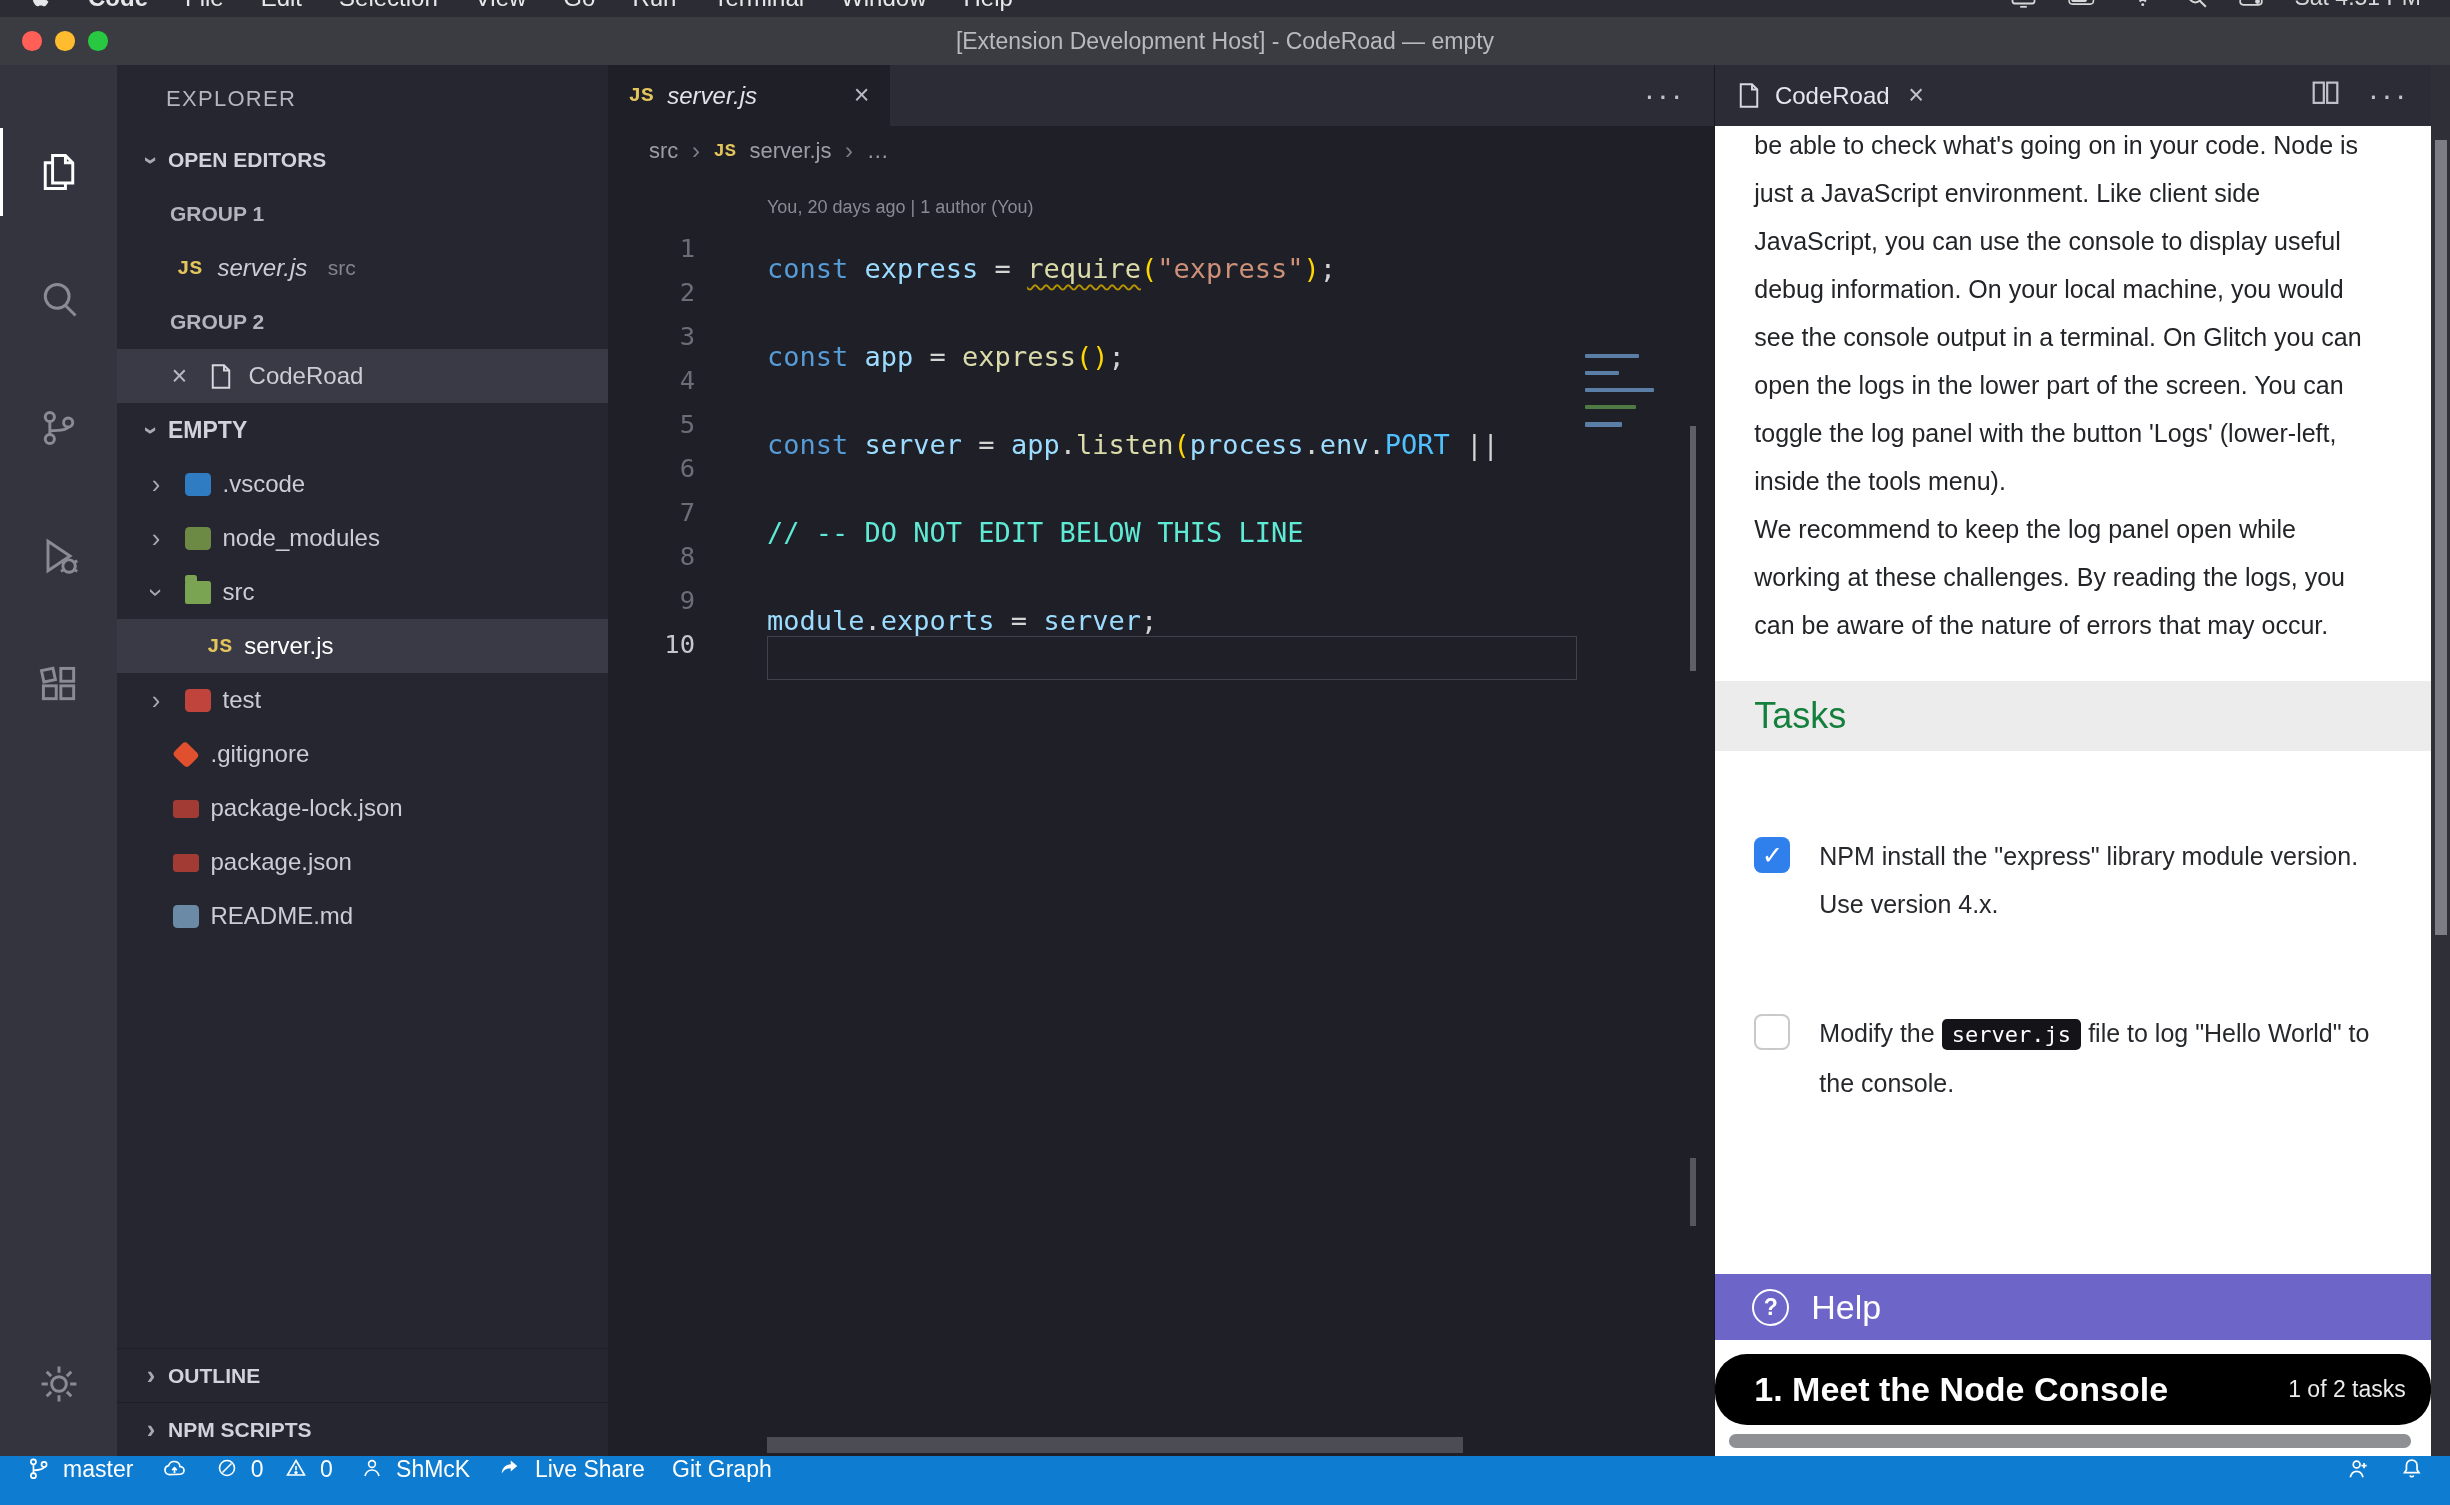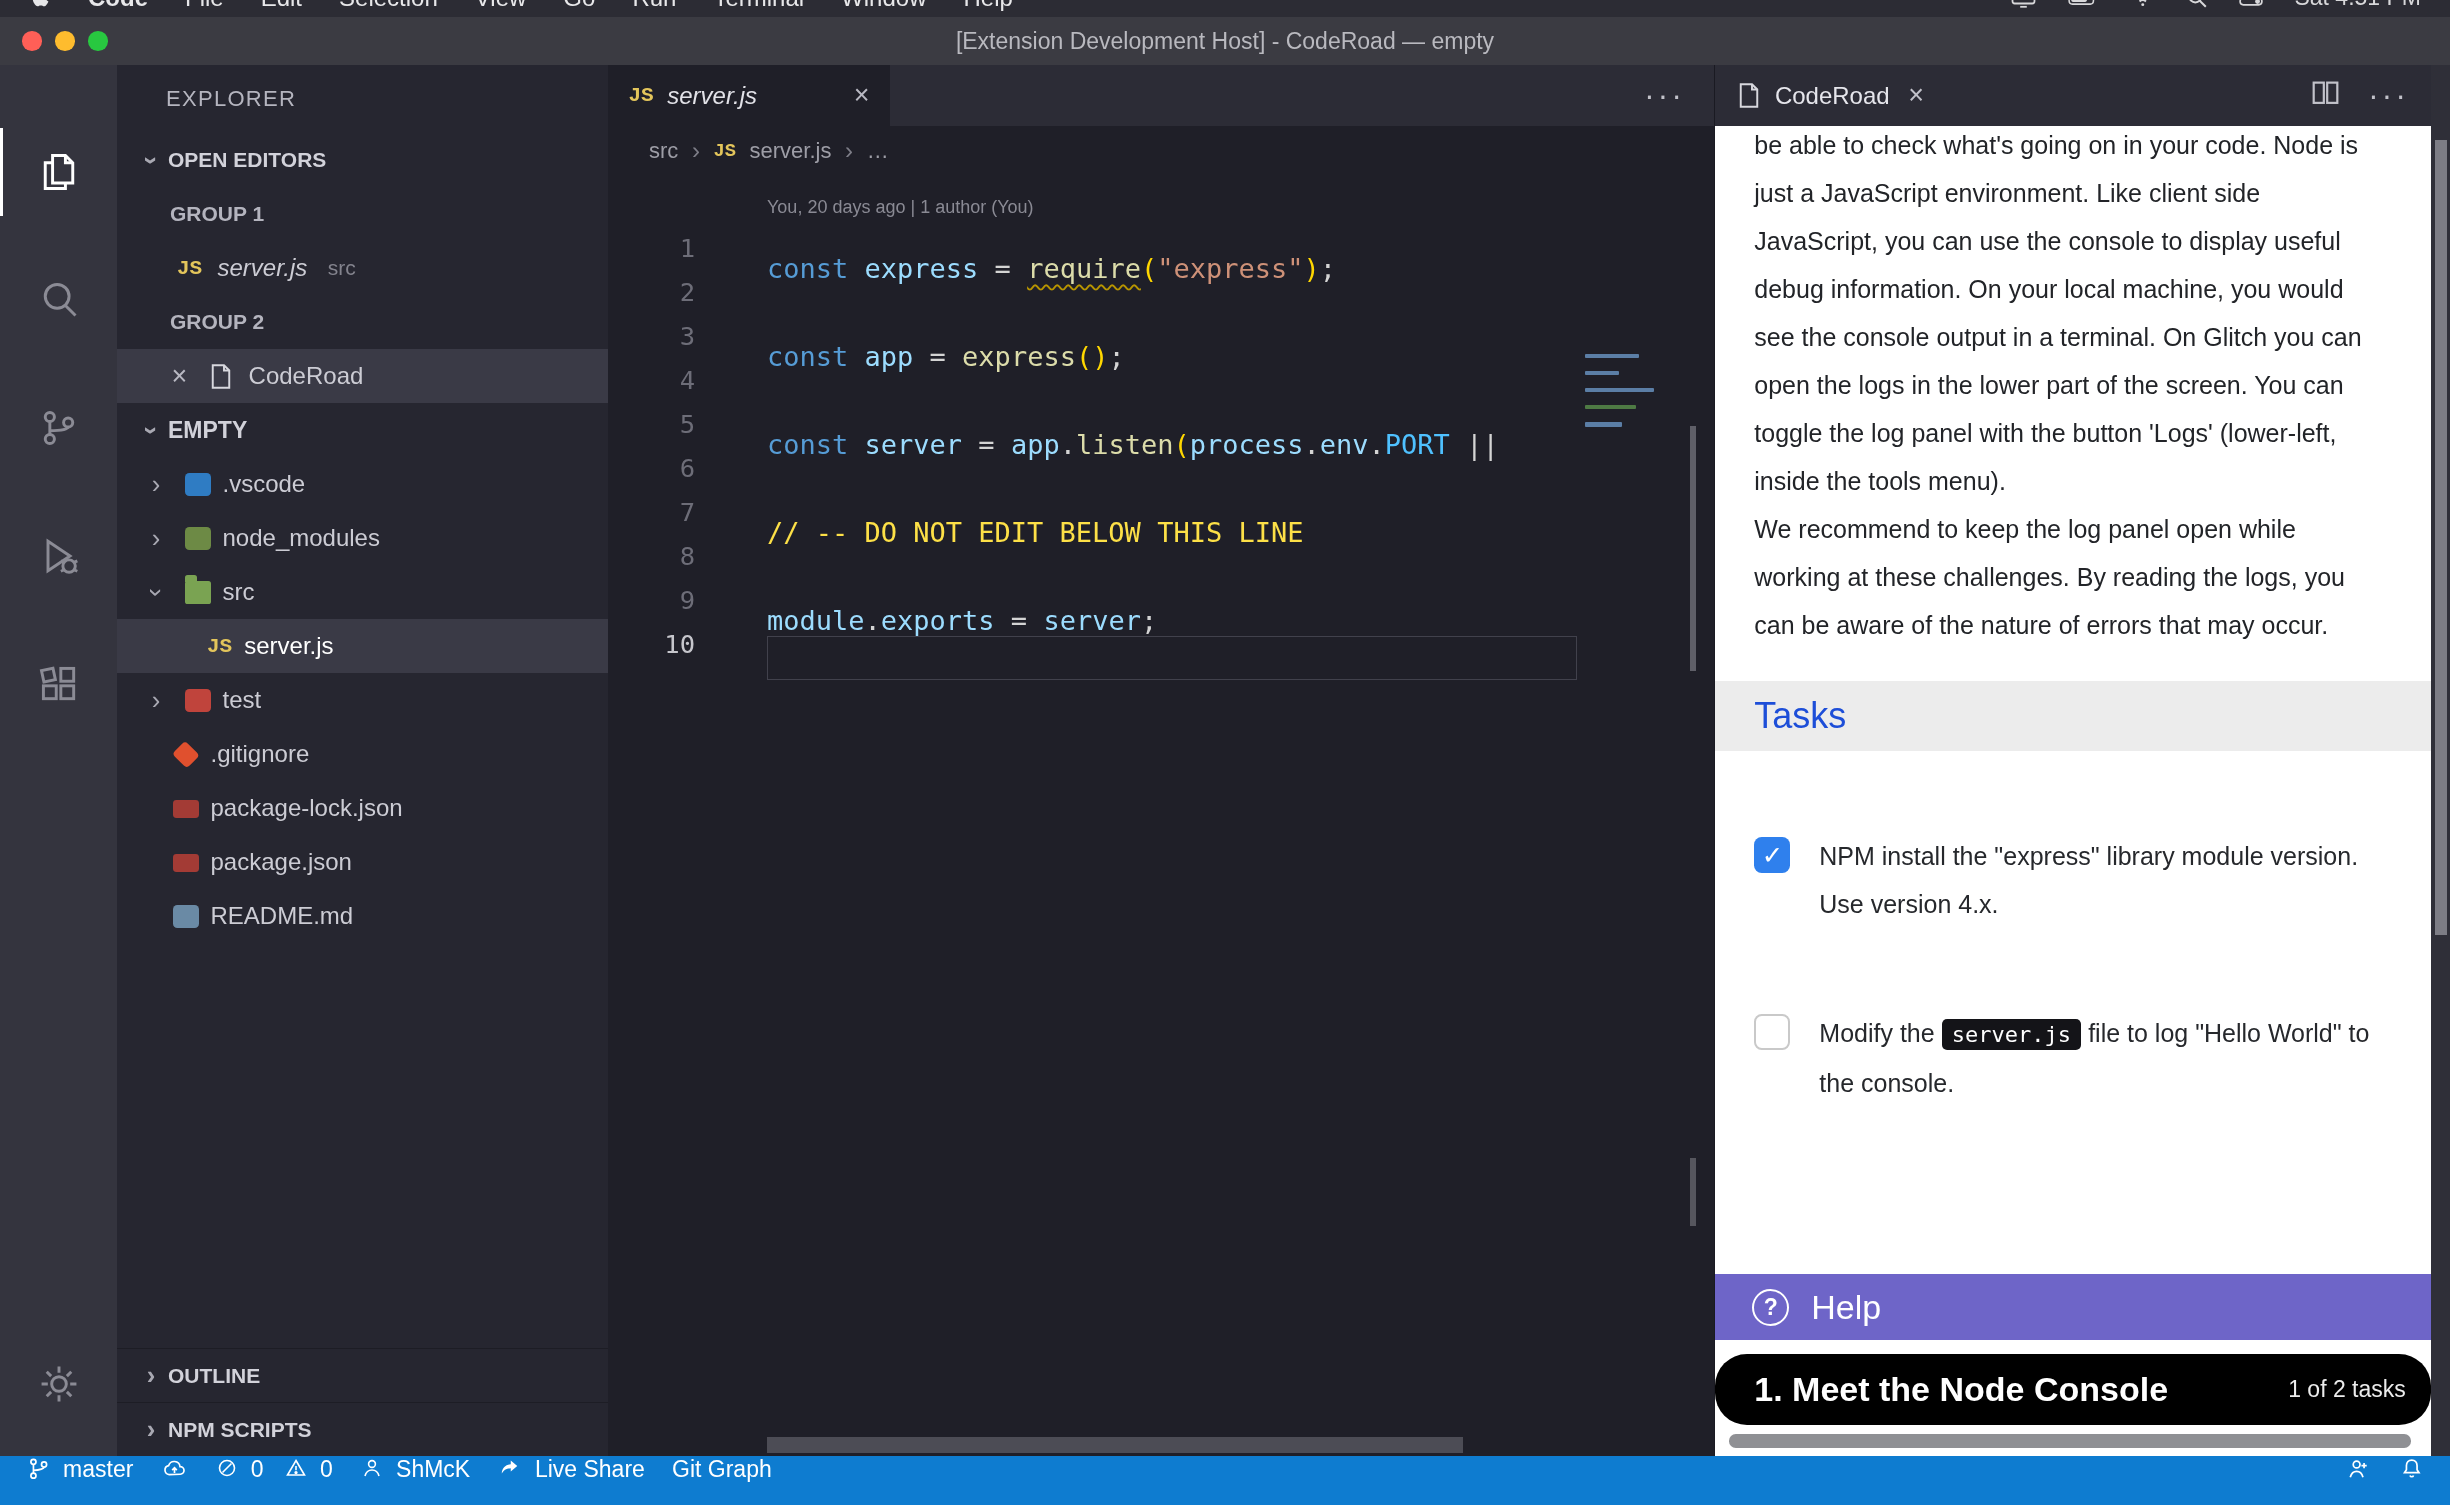--- a/index.html
+++ b/index.html
@@ -88,38 +88,38 @@
   .code-text{margin-left:72px;white-space:pre;height:44px;display:inline-flex;align-items:flex-end;margin-top:28px;}
   .code-line.current .ln{color:#c6c6cc;}
   .code-line.current .code-text{width:810px;border:1.7px solid #41414c;}
   .tok-kw{color:#569cd6;}
   .tok-vr{color:#9cdcfe;}
   .tok-fn{color:#dcdcaa;}
   .tok-squiggle{text-decoration-line:underline;text-decoration-style:wavy;text-decoration-color:#b89500;text-decoration-thickness:1.7px;text-underline-offset:6px;}
   .tok-bk{color:#ffd700;}
   .tok-st{color:#ce9178;}
   .tok-pl{color:#d4d4d4;}
-  .tok-cm{color:#fde047;}
+  .tok-cm{color:#5eead4;}
   .tok-ct{color:#4fc1ff;}
   .minimap{position:absolute;top:128px;right:56px;width:73px;display:flex;flex-direction:column;gap:4.3px;}
   .mm-line{height:4.3px;border-radius:0.9px;}
   .v-thumb{position:absolute;right:18.7px;top:200px;height:245px;width:6px;background:#5f5f68;}
   .v-mark{position:absolute;right:18.7px;top:932px;height:68px;width:6px;background:#56565e;}
   .h-scrollbar{position:absolute;bottom:3.4px;left:159px;width:696px;height:15.3px;background:#4c4c55;}
 
   
   .panel{width:717px;display:flex;flex-direction:column;background:#2c2c36;border-left:1.7px solid #1a1a22;flex:none;min-height:0;}
   .panel-tabbar{height:61px;display:flex;align-items:center;padding:0 22px;gap:13.6px;color:#e6e6ec;font-size:24px;flex:none;}
   .panel-tabbar .close-x{color:#c2c2ca;font-size:27px;margin-left:5.1px;}
   .panel-actions{margin-left:auto;display:flex;align-items:center;gap:29px;color:#c2c2ca;}
   .panel-actions .dots{font-size:31px;letter-spacing:3.4px;}
   .webview{flex:1;background:#ffffff;position:relative;overflow:hidden;color:#26282c;}
   .webview-text{padding:0 43px 0 39px;margin-top:-5.1px;font-size:25px;line-height:48px;color:#222428;}
   .tasks-header{margin-top:32px;height:70px;background:#ececec;display:flex;align-items:center;
-    padding-left:39px;font-size:36px;color:#1d4ed8;}
+    padding-left:39px;font-size:36px;color:#15803d;}
   .task{display:flex;align-items:flex-start;padding:0 43px 0 39px;margin-top:81px;gap:29px;}
   .checkbox{width:36px;height:36px;border-radius:7.7px;flex:none;margin-top:5.1px;}
   .checkbox.done{background:#2f80ed;color:#fff;display:flex;align-items:center;justify-content:center;
     font-size:25.5px;font-family:"DejaVu Sans",sans-serif;}
   .checkbox.todo{background:#fff;border:2.6px solid #c9c9c9;}
   .task-text{font-size:25px;line-height:48px;color:#26282c;}
   .code-chip{font-family:"DejaVu Sans Mono",monospace;background:#141418;color:#fff;
     padding:2.6px 10.2px;border-radius:5.1px;font-size:22px;}
   .help-bar{position:absolute;left:0;right:0;top:1148px;height:66px;background:#6e65c8;color:#fff;
     display:flex;align-items:center;padding-left:37px;gap:22px;font-size:34px;cursor:pointer;}

